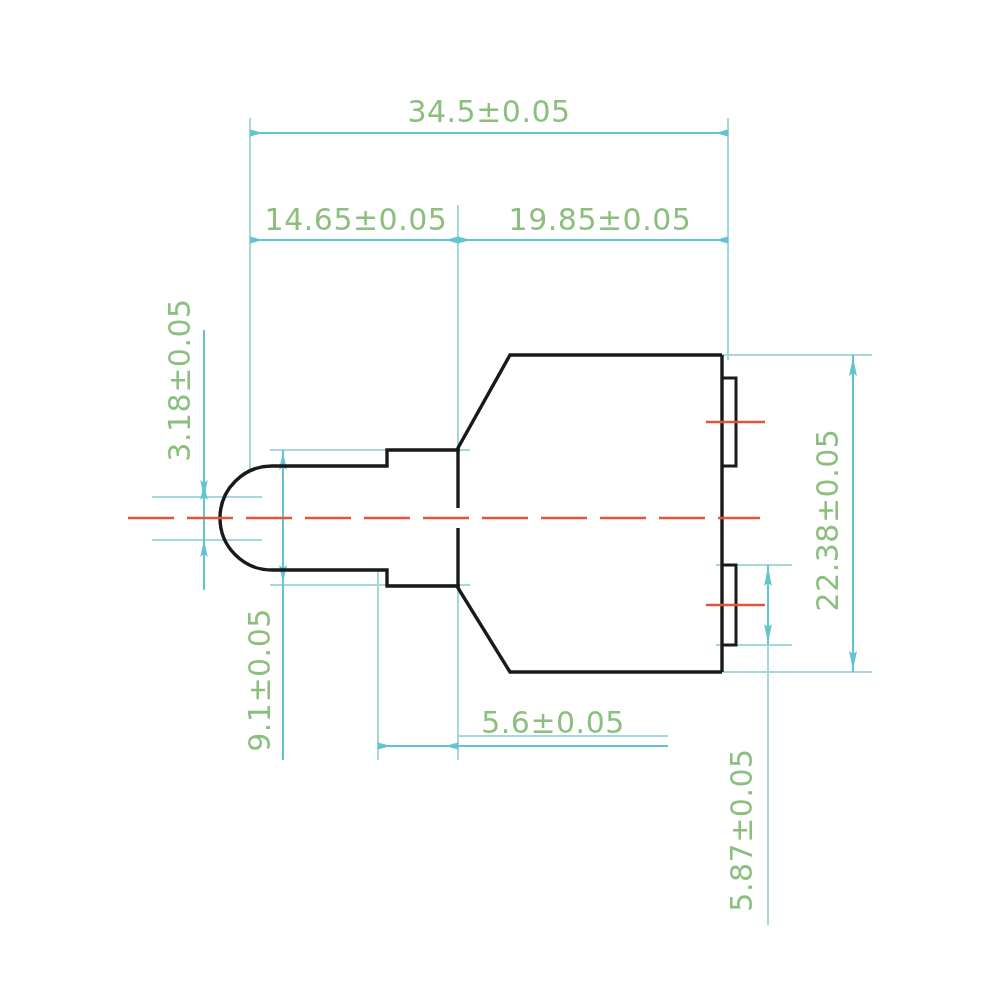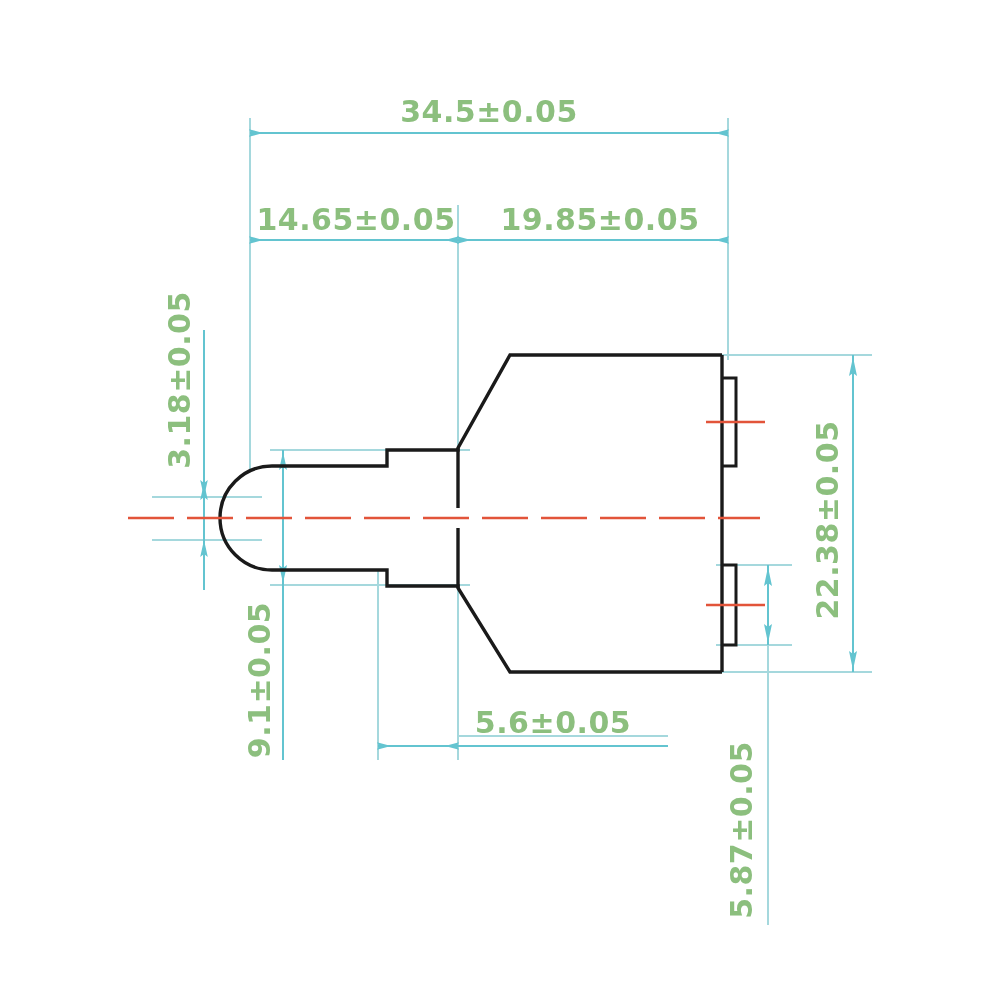--- a/index.html
+++ b/index.html
@@ -12,21 +12,20 @@
     width: 1000px;
     height: 1000px;
     font-family: "DejaVu Sans", "Liberation Sans", sans-serif;
     overflow: hidden;
   }
   #drawing-root {
     position: relative;
     width: 847px;
     height: 1000px;
     background: #ffffff;
-    font-weight: bold;
   }
   svg#drawing-svg {
     display: block;
     width: 1000px;
     height: 1000px;
   }
   .dim-text {
     font-family: "DejaVu Sans", "Liberation Sans", sans-serif;
     font-size: 30px;
     fill: #8cbf7e;

